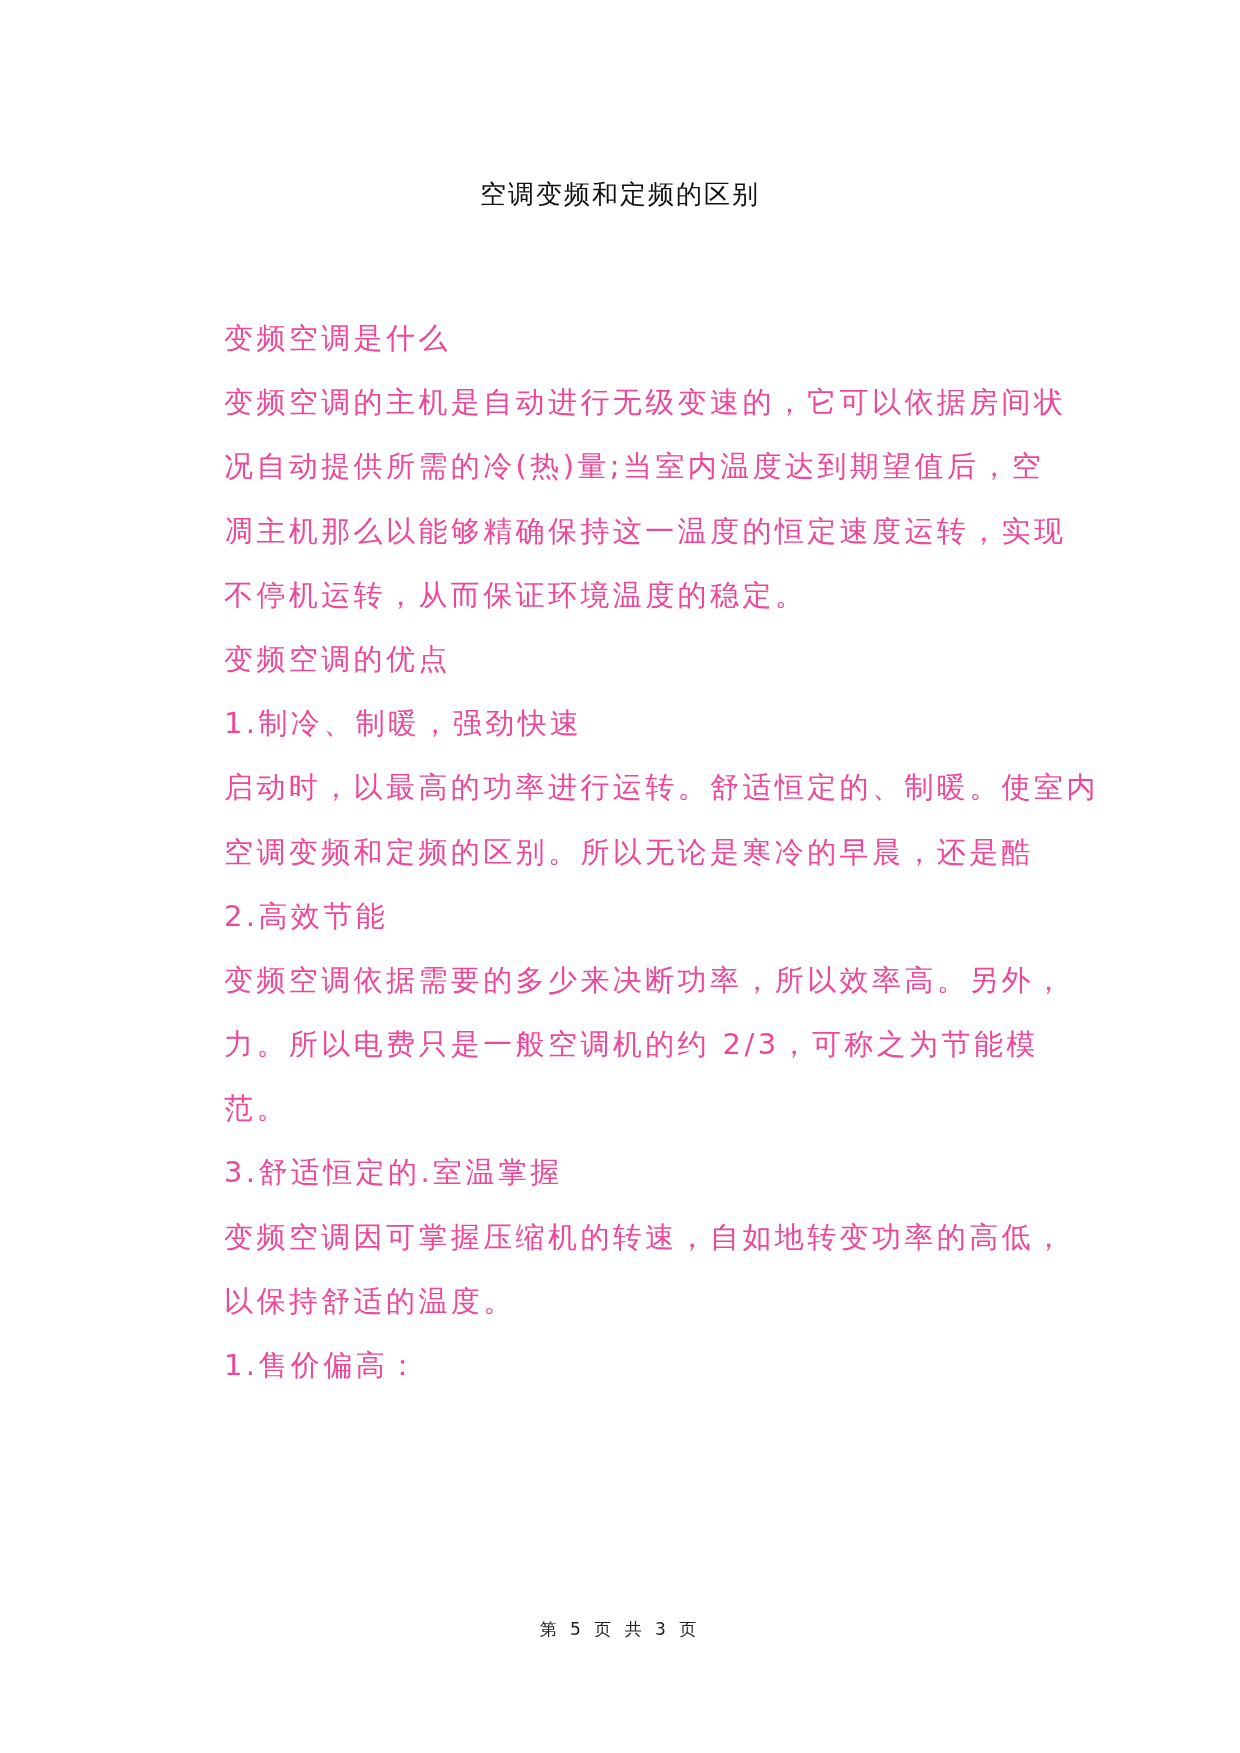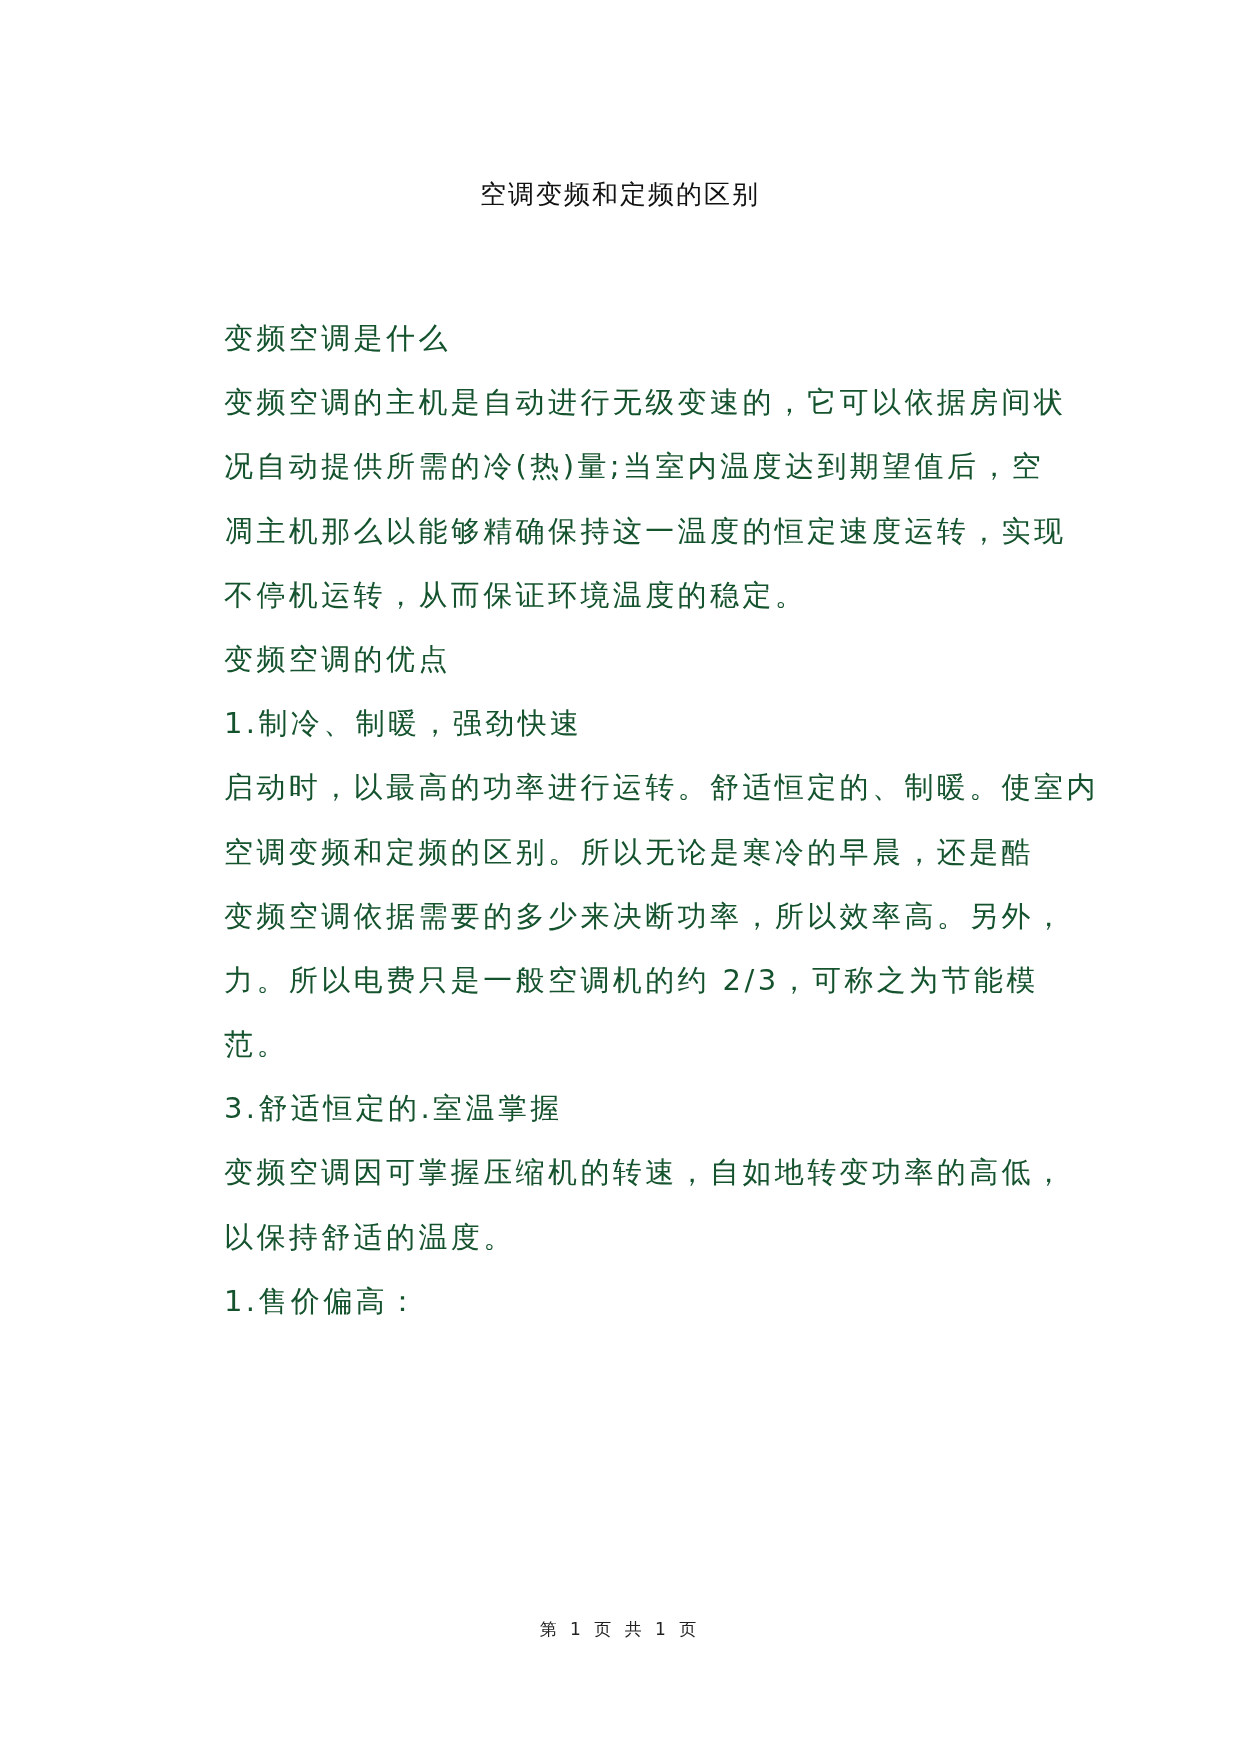--- a/index.html
+++ b/index.html
@@ -32,21 +32,21 @@
       top: 306px;
       left: 224px;
       width: 860px;
     }
     .line {
       font-size: 29px;
       line-height: 64.2px;
       height: 64.2px;
       white-space: nowrap;
       letter-spacing: 3.4px;
-      color: #14532d;
+      color: #ec4899;
     }
     .footer {
       position: absolute;
       top: 1618px;
       left: 0;
       width: 1240px;
       text-align: center;
       font-size: 17px;
       letter-spacing: 4px;
       color: #222;
@@ -60,22 +60,23 @@
 <div class="content">
   <div class="line">变频空调是什么</div>
   <div class="line">变频空调的主机是自动进行无级变速的，它可以依据房间状</div>
   <div class="line">况自动提供所需的冷(热)量;当室内温度达到期望值后，空</div>
   <div class="line">凋主机那么以能够精确保持这一温度的恒定速度运转，实现</div>
   <div class="line">不停机运转，从而保证环境温度的稳定。</div>
   <div class="line">变频空调的优点</div>
   <div class="line">1.制冷、制暖，强劲快速</div>
   <div class="line">启动时，以最高的功率进行运转。舒适恒定的、制暖。使室内</div>
   <div class="line">空调变频和定频的区别。所以无论是寒冷的早晨，还是酷</div>
+  <div class="line">2.高效节能</div>
   <div class="line">变频空调依据需要的多少来决断功率，所以效率高。另外，</div>
   <div class="line">力。所以电费只是一般空调机的约 2/3，可称之为节能模</div>
   <div class="line">范。</div>
   <div class="line">3.舒适恒定的.室温掌握</div>
   <div class="line">变频空调因可掌握压缩机的转速，自如地转变功率的高低，</div>
   <div class="line">以保持舒适的温度。</div>
   <div class="line">1.售价偏高：</div>
 </div>
 
-<div class="footer">第 1 页 共 1 页</div>
+<div class="footer">第 5 页 共 3 页</div>
 
 </body></html>

